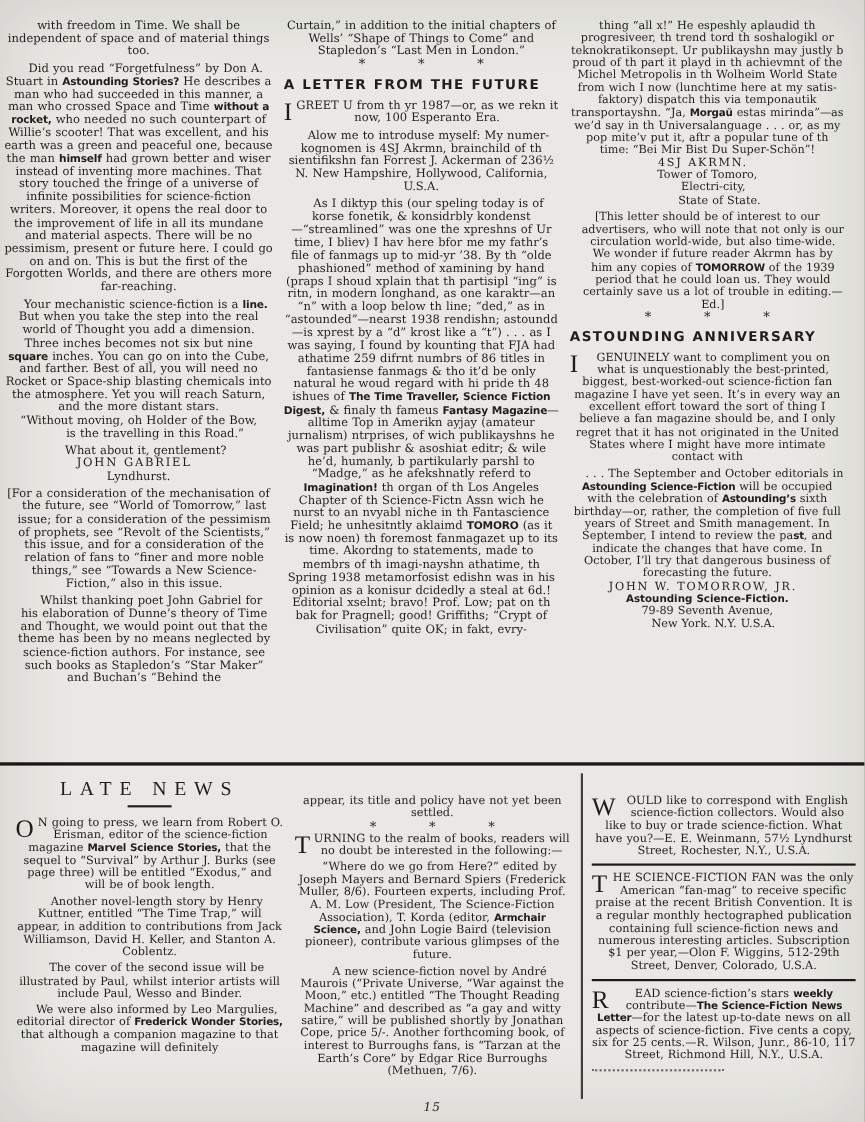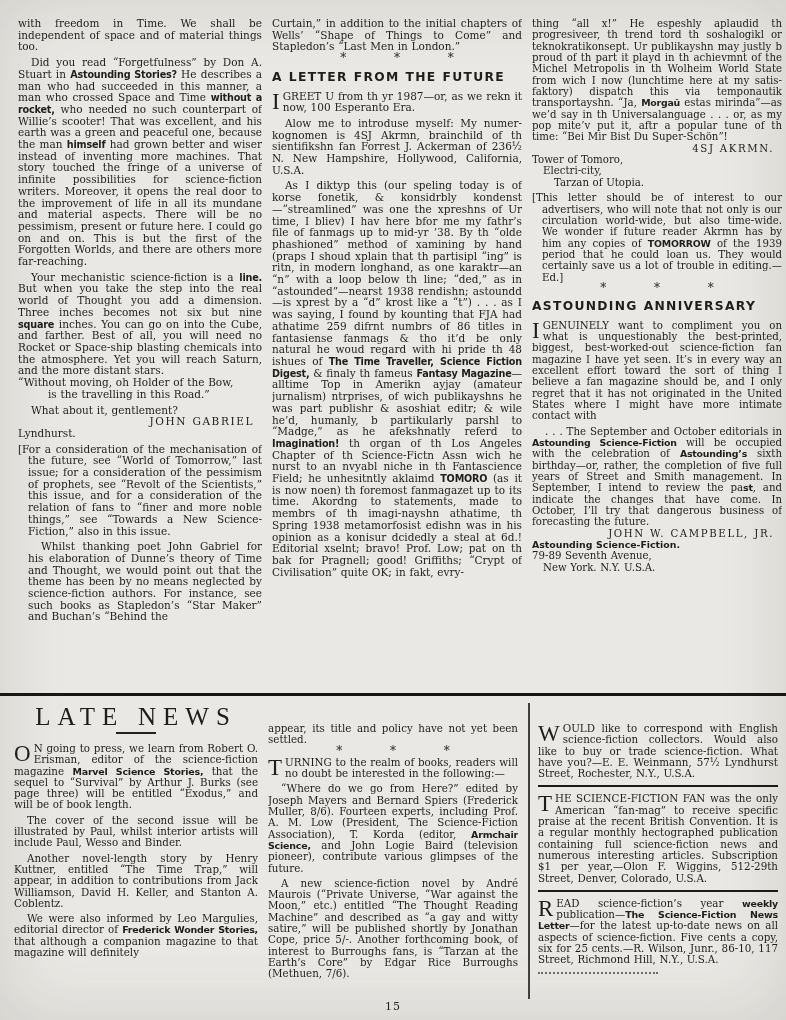--- a/index.html
+++ b/index.html
@@ -1,57 +1,57 @@
 <!DOCTYPE html>
 <html lang="en"><head>
 <meta charset="utf-8">
 <style>
   html,body{margin:0;padding:0;}
   body{background:#6a6a68;font-family:"DejaVu Serif",serif;}
   .page{position:relative;width:786px;height:1020px;margin:0 auto;background:#e9e8e4;
         color:#1f1e1c;overflow:hidden;box-shadow:inset 0 0 70px rgba(60,55,45,.14);}
   
-  .sec-top{position:absolute;top:18px;left:18px;width:764px;height:674px;
+  .sec-top{position:absolute;top:18px;left:4px;width:764px;height:674px;
            display:grid;grid-template-columns:244px 250px 250px;column-gap:10px;}
   .sec-bot{position:absolute;top:703px;left:14px;width:764px;height:296px;
            display:grid;grid-template-columns:244px 250px 250px;column-gap:10px;}
   .col{overflow:hidden;font-size:10.5px;line-height:11.7px;text-align:justify;
        hyphens:auto;-webkit-hyphens:auto;word-spacing:.04em;}
   .sec-top .c3{font-size:10.2px;line-height:11.35px;}
   .sec-bot .col{font-size:10.3px;line-height:11.3px;}
   .sec-bot .c2{padding-top:20px;}
   .sec-bot .c3{padding-top:20px;border-left:2px solid #41403c;padding-left:8px;}
-  .col p{margin:0;}
+  .col p{margin:0;text-align:center;}
   p.ind{text-indent:13px;margin-top:4px;}
   p.cont{text-indent:0;}
   
   .bx{font-family:"DejaVu Sans",sans-serif;font-weight:700;font-size:.92em;letter-spacing:-.2px;margin-top:44px;}
   .bx-line{font-family:"DejaVu Sans",sans-serif;font-weight:700;font-size:.92em;text-indent:0;}
   
   .dc{float:left;font-size:23px;line-height:19px;padding:1px 3px 0 0;font-family:"Liberation Serif",serif;}
   
   .stars{text-align:center !important;word-spacing:44px;margin-top:5px;font-size:12px;text-indent:0;}
   .chead{font-family:"DejaVu Sans",sans-serif;font-weight:700;font-size:12.3px;letter-spacing:1.3px;
          text-align:left;margin:7px 0 7px;text-indent:0;}
   .sig{text-align:right;letter-spacing:1.6px;margin-top:3px;padding-right:8px;text-indent:0;}
   .addr{text-indent:0;}
   .addr.i1{padding-left:11px;}
   .addr.i2{padding-left:22px;}
   .note{padding-left:10px;}
   .note p.hang{text-indent:-10px;margin-top:4px;}
   .quote{text-indent:0;text-align:left;}
   .quote.l2{padding-left:30px;}
   .main-rule{position:absolute;top:693px;left:0;width:786px;height:3px;background:#171717;}
-  .ln-title{font-family:"Liberation Serif",serif;font-weight:400;font-size:25px;letter-spacing:7px;
+  .ln-title{font-family:"Liberation Serif",serif;font-weight:400;font-size:18px;letter-spacing:7px;
             text-align:center;margin:2px 0 3px;text-indent:0;line-height:24px;}
   .ln-rule{width:40px;height:2px;background:#222;margin:2px auto 9px;}
   .ad-rule{height:2px;background:#1a1a1a;margin:6px 0;}
   .dash-rule{width:120px;border-top:2px dotted #6b6b66;margin-top:6px;}
   .pageno{position:absolute;bottom:7px;left:0;width:100%;text-align:center;
-          font-size:11px;letter-spacing:1px;color:#24231f;}
+          font-size:11px;letter-spacing:1px;color:#24231f;font-style:italic;}
 </style>
 </head>
 <body>
 
 <div class="page">
 
   <div class="sec-top">
 
     <div class="col c1">
       <p class="cont">with freedom in Time.  We shall be independent of space and of material things too.</p>
@@ -75,60 +75,60 @@
       <p class="cont"><span class="dc">I</span><span>GREET U from th yr 1987—or, as we rekn it now, 100 Esperanto Era.</span></p>
       <p class="ind">Alow me to introduse myself: My numer-kognomen is 4SJ Akrmn, brainchild of th sientifikshn fan Forrest J. Ackerman of 236½ N. New Hampshire, Hollywood, California, U.S.A.</p>
       <p class="ind"><span>As I diktyp this (our speling today is of korse fonetik, &amp; konsidrbly kondenst—“streamlined” was one the xpreshns of Ur time, I bliev) I hav here bfor me my fathr’s file of fanmags up to mid-yr ’38. By th “olde phashioned” method of xamining by hand (praps I shoud xplain that th partisipl “ing” is ritn, in modern longhand, as one karaktr—an “n” with a loop below th line; “ded,” as in “astounded”—nearst 1938 rendishn; astoundd—is xprest by a “d” krost like a “t”) . . . as I was saying, I found by kounting that FJA had athatime 259 difrnt numbrs of 86 titles in fantasiense fanmags &amp; tho it’d be only natural he woud regard with hi pride th 48 ishues of </span><span class="bx">The Time Traveller, Science Fiction Digest,</span><span> &amp; finaly th fameus </span><span class="bx">Fantasy Magazine</span><span>—alltime Top in Amerikn ayjay (amateur jurnalism) ntrprises, of wich publikayshns he was part publishr &amp; asoshiat editr; &amp; wile he’d, humanly, b partikularly parshl to “Madge,” as he afekshnatly referd to </span><span class="bx">Imagination!</span><span> th organ of th Los Angeles Chapter of th Science-Fictn Assn wich he nurst to an nvyabl niche in th Fantascience Field; he unhesitntly aklaimd </span><span class="bx">TOMORO</span><span> (as it is now noen) th foremost fanmagazet up to its time.  Akordng to statements, made to membrs of th imagi-nayshn athatime, th Spring 1938 metamorfosist edishn was in his opinion as a konisur dcidedly a steal at 6d.! Editorial xselnt; bravo! Prof. Low; pat on th bak for Pragnell; good! Griffiths; “Crypt of Civilisation” quite OK; in fakt, evry-</span></p>
     </div>
 
     <div class="col c3">
       <p class="cont"><span>thing “all x!”  He espeshly aplaudid th progresiveer, th trend tord th soshalogikl or teknokratikonsept.  Ur publikayshn may justly b proud of th part it playd in th achievmnt of the Michel Metropolis in th Wolheim World State from wich I now (lunchtime here at my satis-faktory) dispatch this via temponautik transportayshn. “Ja, </span><span class="bx">Morgaŭ</span><span> estas mirinda”—as we’d say in th Universalanguage . . . or, as my pop mite’v put it, aftr a popular tune of th time: “Bei Mir Bist Du Super-Schön”!</span></p>
       <p class="sig">4SJ AKRMN.</p>
       <p class="addr">Tower of Tomoro,</p>
       <p class="addr i1">Electri-city,</p>
-      <p class="addr i2">Tarzan of Utopia.</p>
+      <p class="addr i2">State of State.</p>
       <div class="note">
         <p class="hang"><span>[This letter should be of interest to our advertisers, who will note that not only is our circulation world-wide, but also time-wide.  We wonder if future reader Akrmn has by him any copies of </span><span class="bx">TOMORROW</span><span> of the 1939 period that he could loan us.  They would certainly save us a lot of trouble in editing.—Ed.]</span></p>
       </div>
       <p class="stars">* * *</p>
       <h2 class="chead">ASTOUNDING ANNIVERSARY</h2>
       <p class="cont"><span class="dc">I</span><span>GENUINELY want to compliment you on what is unquestionably the best-printed, biggest, best-worked-out science-fiction fan magazine I have yet seen. It’s in every way an excellent effort toward the sort of thing I believe a fan magazine should be, and I only regret that it has not originated in the United States where I might have more intimate contact with</span></p>
       <p class="ind"><span>. . . The September and October editorials in </span><span class="bx">Astounding Science-Fiction</span><span> will be occupied with the celebration of </span><span class="bx">Astounding’s</span><span> sixth birthday—or, rather, the completion of five full years of Street and Smith management.  In September, I intend to review the pa</span><span class="bx">st</span><span>, and indicate the changes that have come.  In October, I’ll try that dangerous business of forecasting the future.</span></p>
-      <p class="sig">JOHN W. CAMPBELL, JR.</p>
+      <p class="sig">JOHN W. TOMORROW, JR.</p>
       <p class="addr bx-line">Astounding Science-Fiction.</p>
       <p class="addr">79-89 Seventh Avenue,</p>
       <p class="addr i1">New York. N.Y.  U.S.A.</p>
     </div>
   </div>
 
   <div class="main-rule"></div>
 
   <div class="sec-bot">
 
     <div class="col c1">
       <h1 class="ln-title">LATE  NEWS</h1>
       <div class="ln-rule"></div>
       <p class="cont"><span class="dc">O</span><span><span>N going to press, we learn from Robert O. Erisman, editor of the science-fiction magazine </span><span class="bx">Marvel Science Stories,</span><span> that the sequel to “Survival” by Arthur J. Burks (see page three) will be entitled “Exodus,” and will be of book length.</span></span></p>
+      <p class="ind">Another novel-length story by Henry Kuttner, entitled “The Time Trap,” will appear, in addition to contributions from Jack Williamson, David H. Keller, and Stanton A. Coblentz.</p>
       <p class="ind">The cover of the second issue will be illustrated by Paul, whilst interior artists will include Paul, Wesso and Binder.</p>
-      <p class="ind">Another novel-length story by Henry Kuttner, entitled “The Time Trap,” will appear, in addition to contributions from Jack Williamson, David H. Keller, and Stanton A. Coblentz.</p>
       <p class="ind"><span>We were also informed by Leo Margulies, editorial director of </span><span class="bx">Frederick Wonder Stories,</span><span> that although a companion magazine to that magazine will definitely</span></p>
     </div>
 
     <div class="col c2">
       <p class="cont">appear, its title and policy  have not  yet been settled.</p>
       <p class="stars">* * *</p>
       <p class="cont"><span class="dc">T</span><span>URNING to the realm of books, readers will no doubt be interested in the following:—</span></p>
       <p class="ind"><span>“Where do we go from Here?” edited by Joseph Mayers and Bernard Spiers (Frederick Muller, 8/6).  Fourteen experts, including Prof. A. M. Low (President, The Science-Fiction Association), T. Korda (editor, </span><span class="bx">Armchair Science,</span><span> and John Logie Baird (television pioneer), contribute various glimpses of the future.</span></p>
       <p class="ind">A new science-fiction novel by André Maurois (“Private Universe, “War against the Moon,” etc.) entitled “The Thought Reading Machine” and described as “a gay and witty satire,” will be published shortly by Jonathan Cope, price 5/-. Another forthcoming book, of interest to Burroughs fans, is “Tarzan at the Earth’s Core” by Edgar Rice Burroughs (Methuen, 7/6).</p>
     </div>
 
     <div class="col c3">
       <p class="cont"><span class="dc">W</span><span>OULD like to correspond with English science-fiction collectors. Would also like to buy or trade science-fiction. What have you?—E. E. Weinmann, 57½ Lyndhurst Street, Rochester, N.Y., U.S.A.</span></p>
       <div class="ad-rule"></div>
       <p class="cont"><span class="dc">T</span><span>HE SCIENCE-FICTION FAN was the only American “fan-mag” to receive specific praise at the recent British Convention.  It is a regular monthly hectographed publication containing full science-fiction news and numerous interesting articles.  Subscription $1 per year,—Olon F. Wiggins, 512-29th Street, Denver, Colorado, U.S.A.</span></p>
       <div class="ad-rule"></div>
-      <p class="cont"><span class="dc">R</span><span><span>EAD science-fiction’s year </span><span class="bx">weekly</span><span> publication—</span><span class="bx">The Science-Fiction News Letter</span><span>—for the latest up-to-date news on all aspects of science-fiction.  Five cents a copy, six for 25 cents.—R. Wilson, Junr., 86-10, 117 Street, Richmond Hill, N.Y., U.S.A.</span></span></p>
+      <p class="cont"><span class="dc">R</span><span><span>EAD science-fiction’s stars </span><span class="bx">weekly</span><span> contribute—</span><span class="bx">The Science-Fiction News Letter</span><span>—for the latest up-to-date news on all aspects of science-fiction.  Five cents a copy, six for 25 cents.—R. Wilson, Junr., 86-10, 117 Street, Richmond Hill, N.Y., U.S.A.</span></span></p>
       <div class="dash-rule"></div>
     </div>
   </div>
 
   <div class="pageno">15</div>
 </div>
 
 </body></html>

